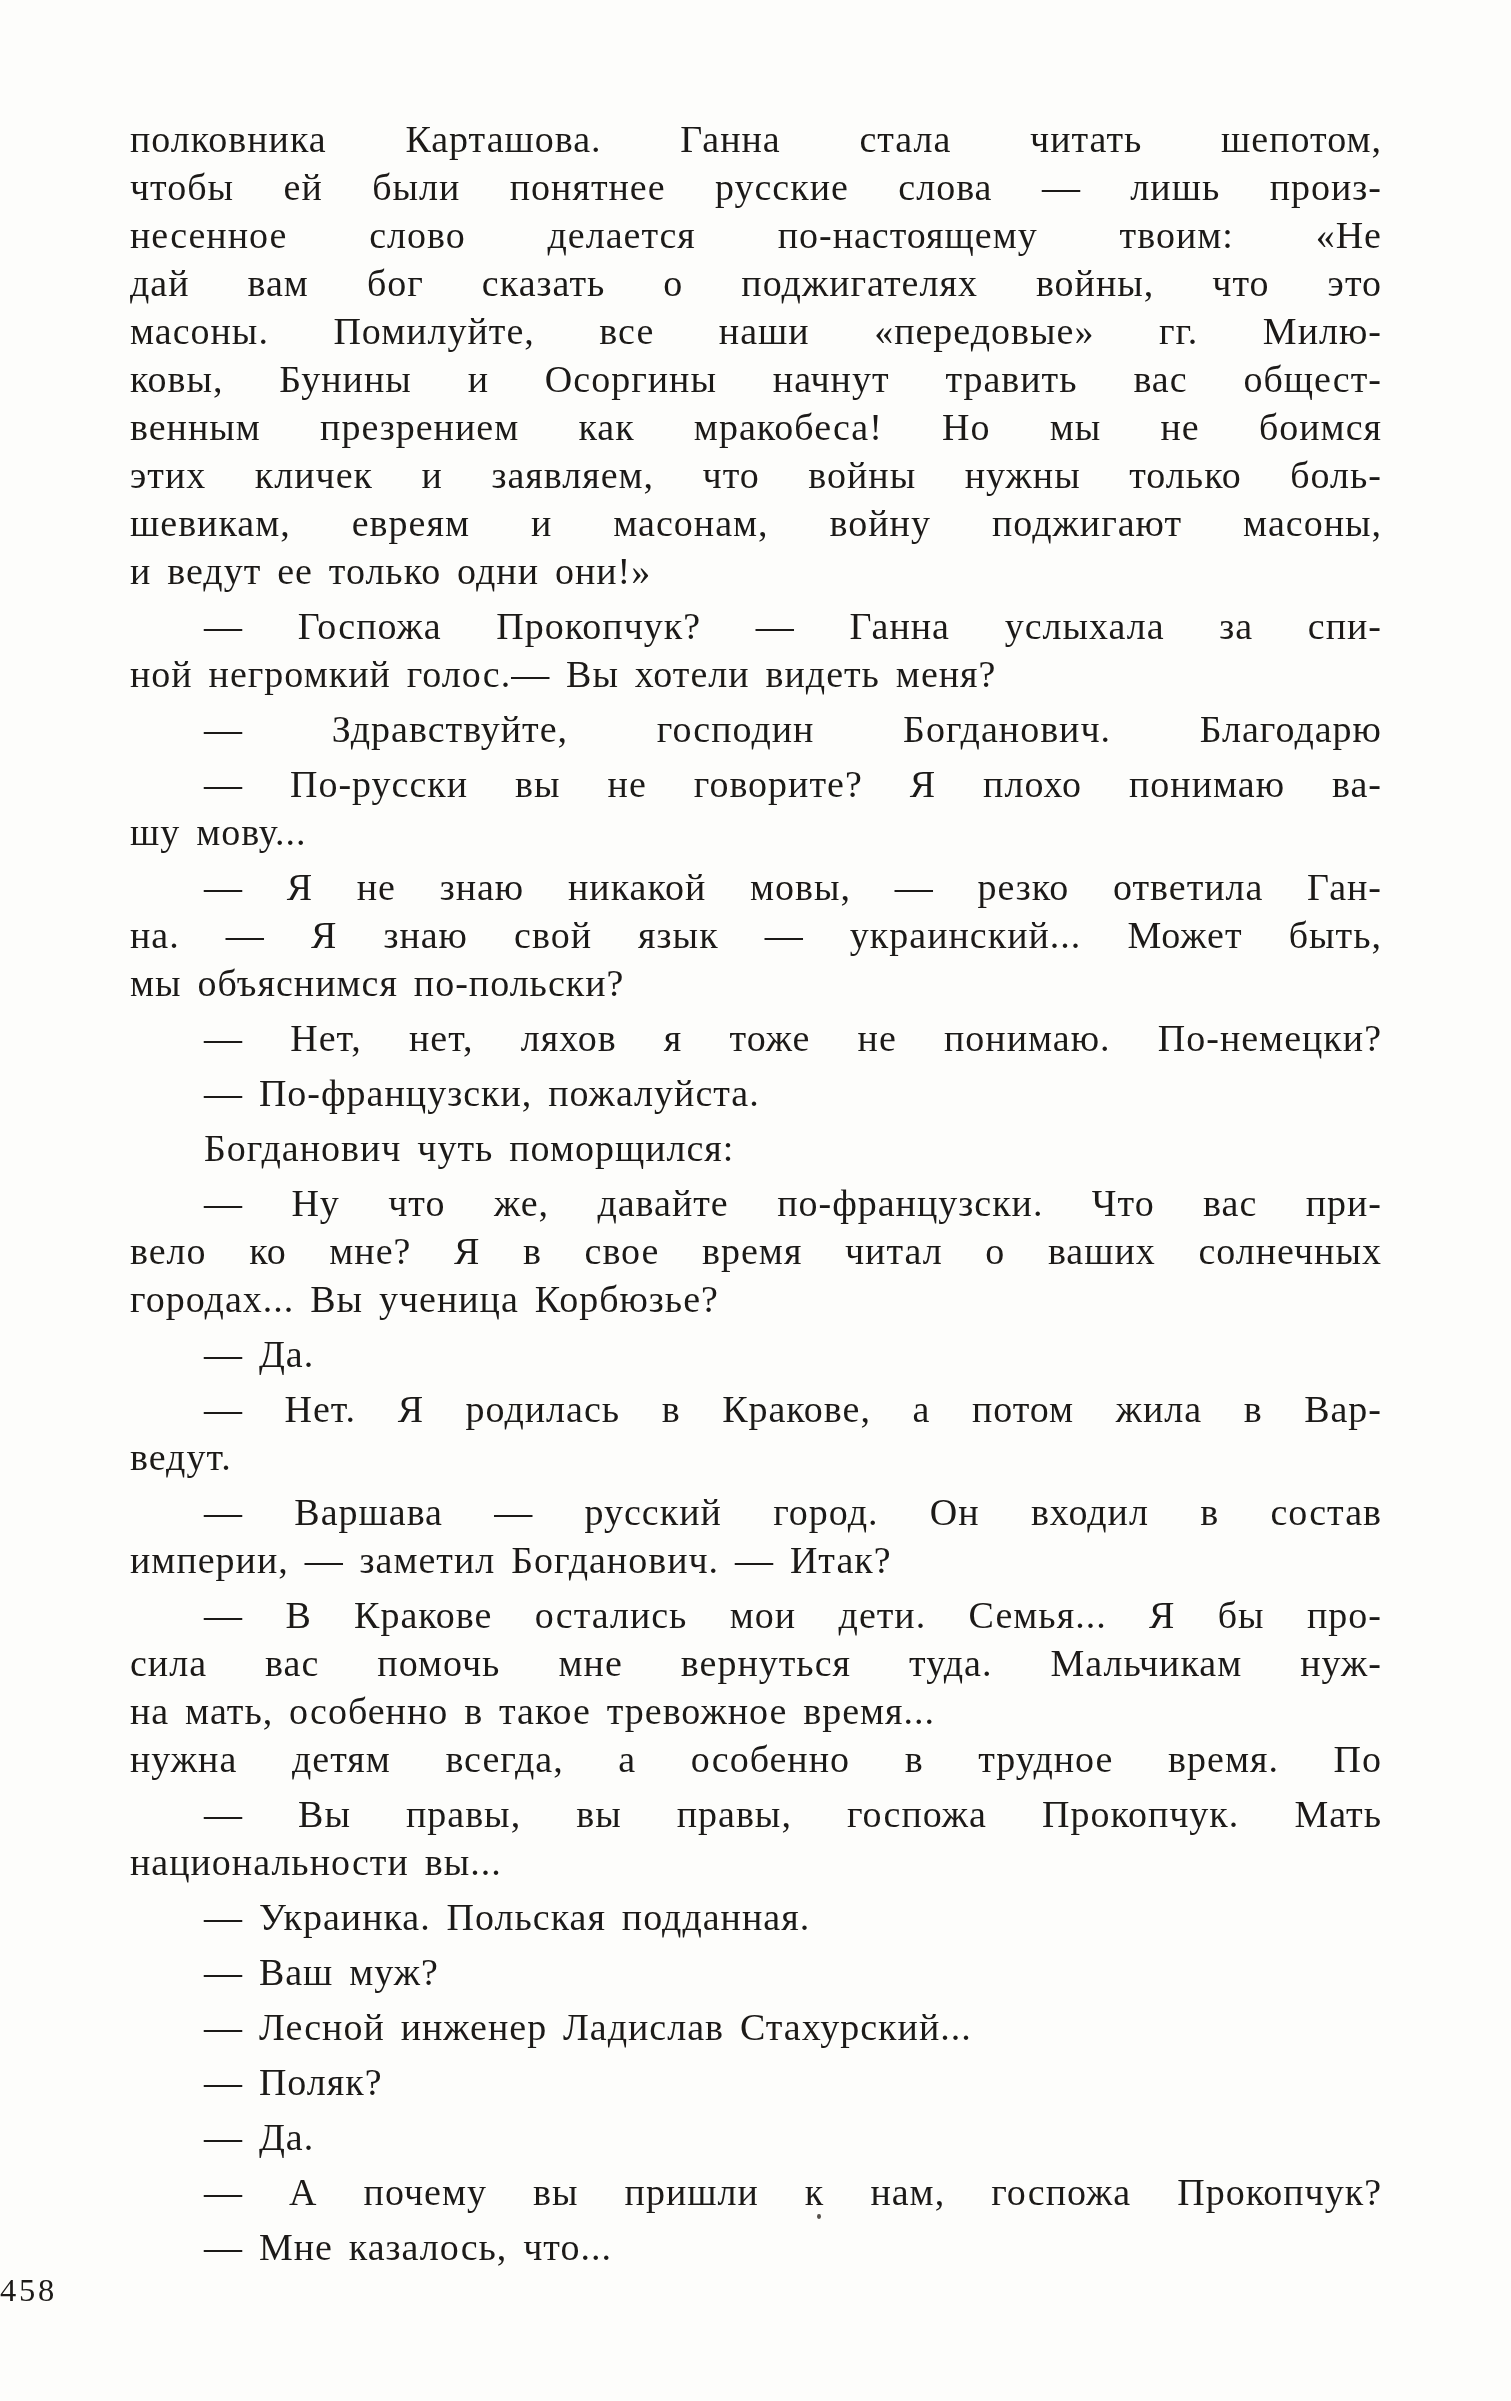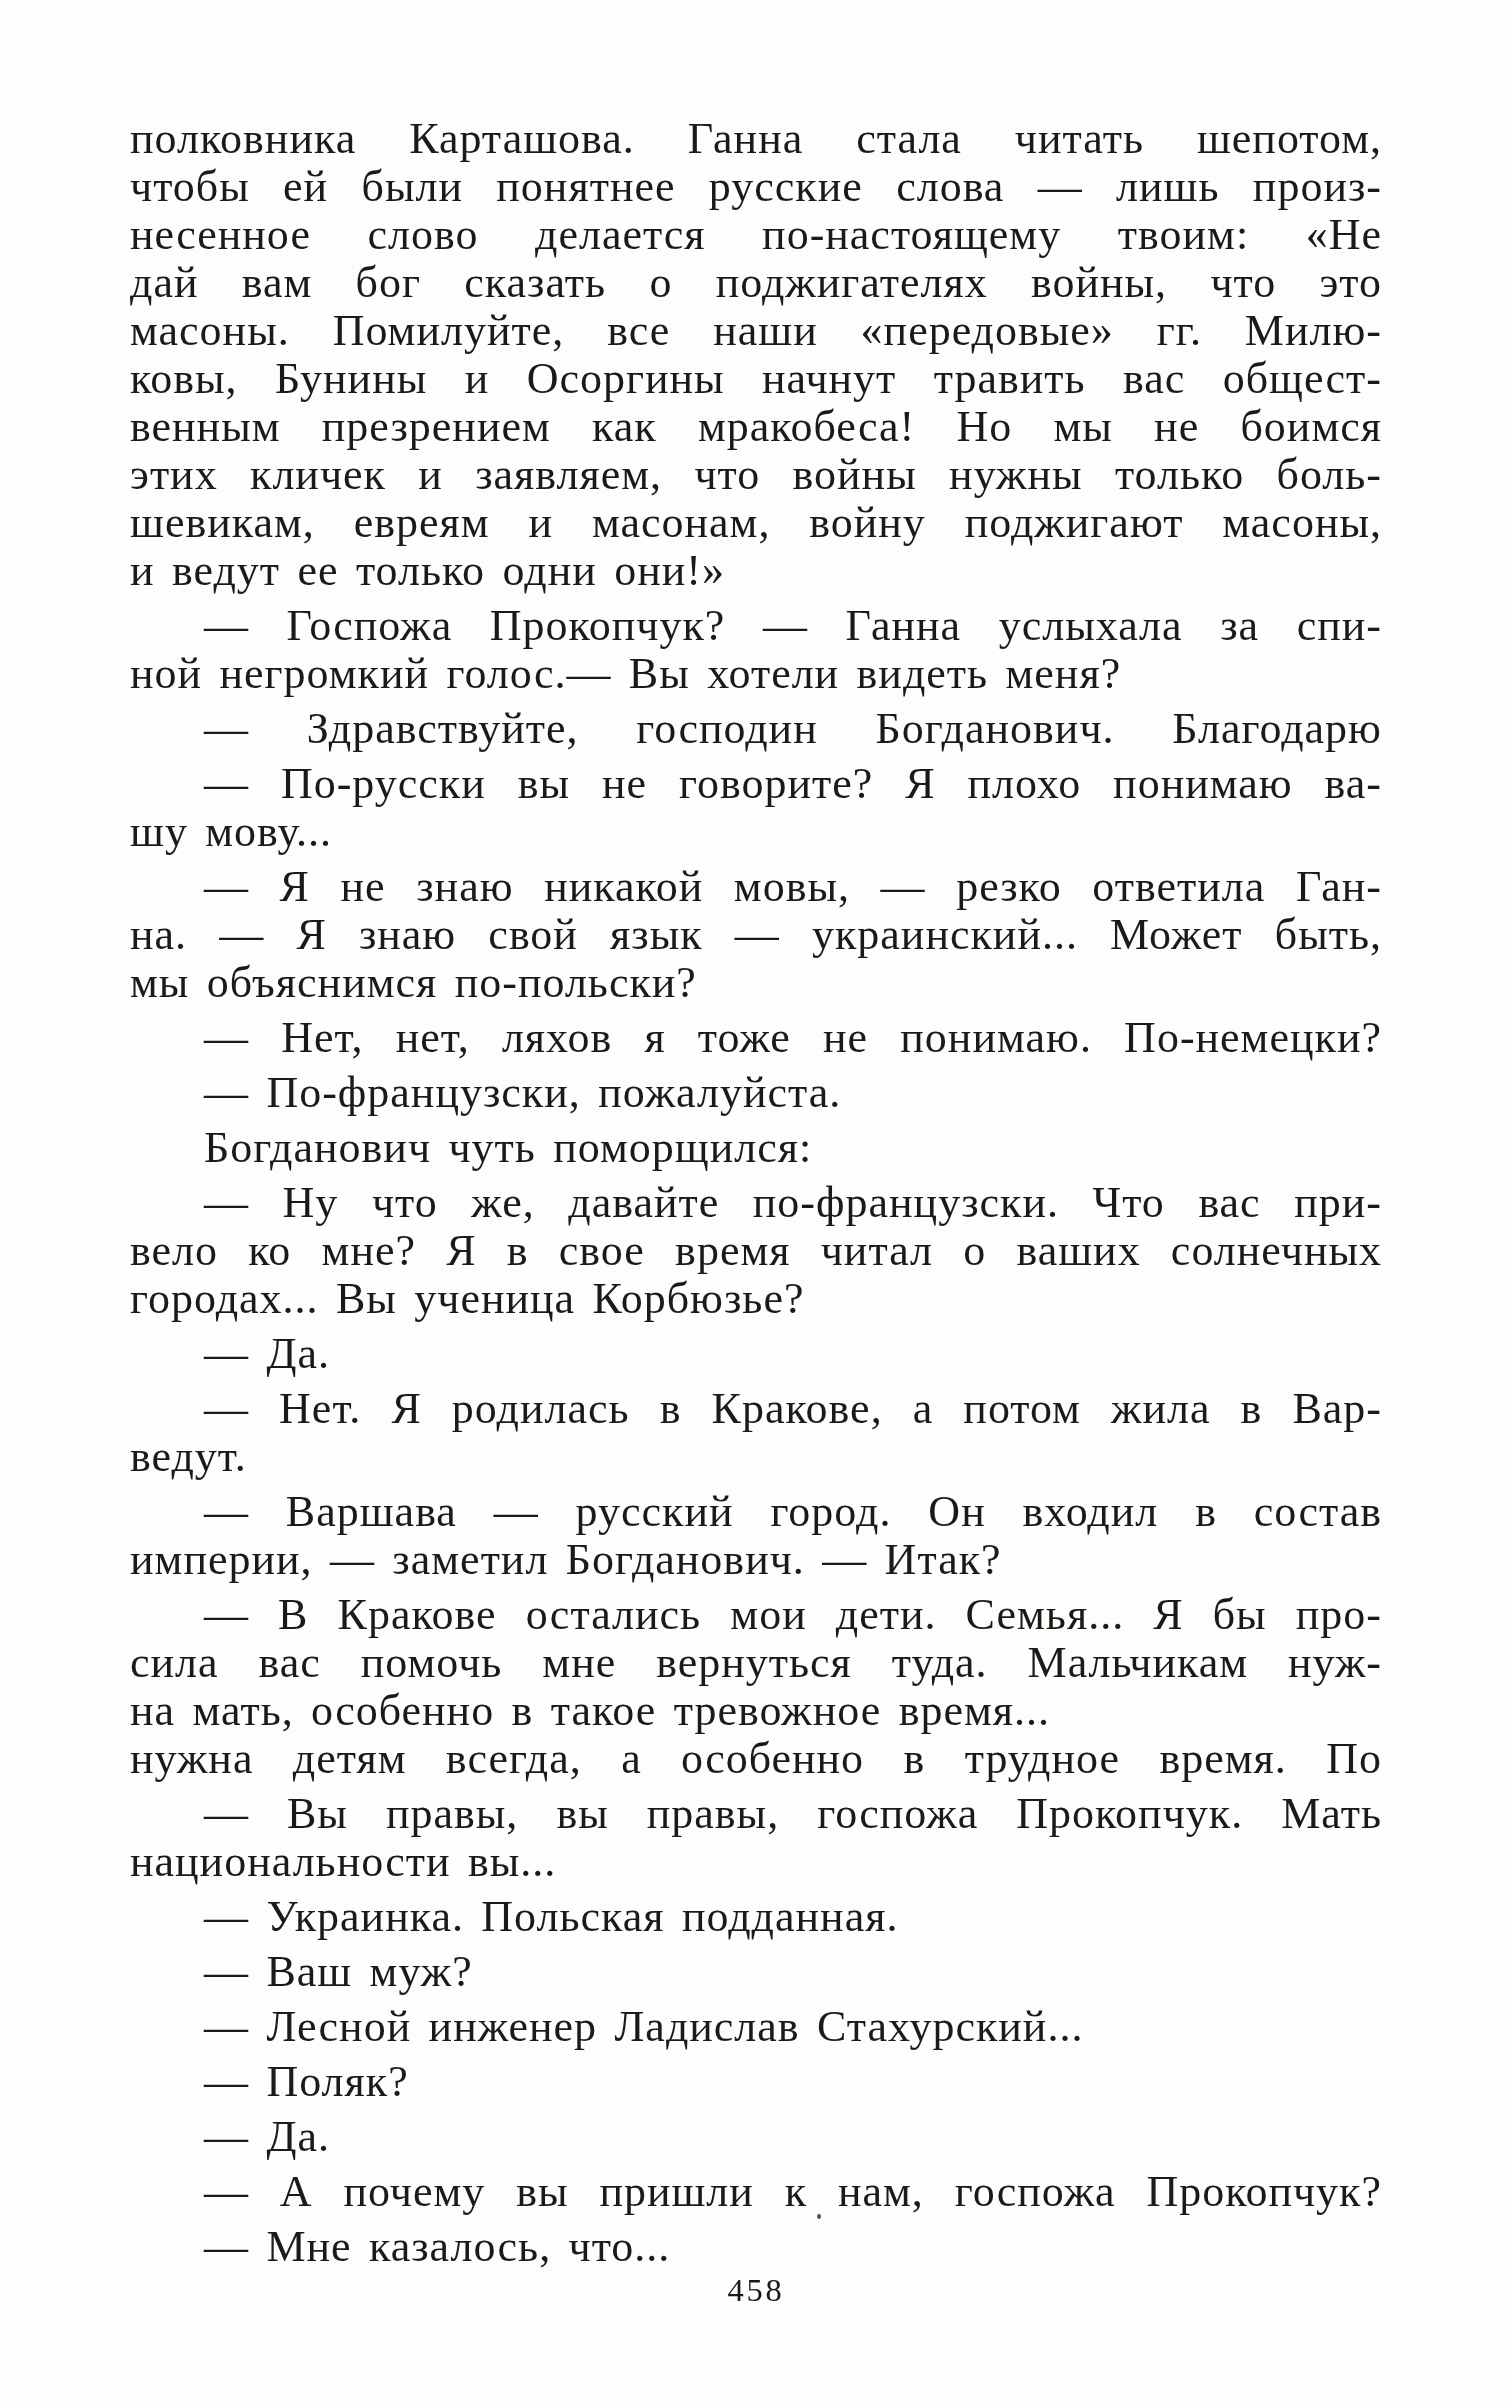--- a/index.html
+++ b/index.html
@@ -17,41 +17,40 @@
     color: #1c1a18;
     overflow: hidden;
   }
   .text-block {
     position: absolute;
     left: 130px;
     top: 115px;
     width: 1252px;
   }
   .line {
-    font-size: 44px;
+    font-size: 38px;
     line-height: 48px;
     letter-spacing: 1px;
     word-spacing: 5.4px;
     white-space: normal;
     text-align: left;
   }
   .line.j {
     text-align: justify;
     text-align-last: justify;
   }
   .line.indent {
     text-indent: 74px;
     margin-top: 7px;
   }
   .page-number {
     position: absolute;
     top: 2272px;
     left: 0;
     width: 100%;
-    text-align: center;
     font-size: 32.5px;
     letter-spacing: 2.7px;
     color: #1c1a18;
   }
   .ink-speck {
     position: absolute;
     left: 817px;
     top: 2214px;
     width: 3.8px;
     height: 4.9px;

